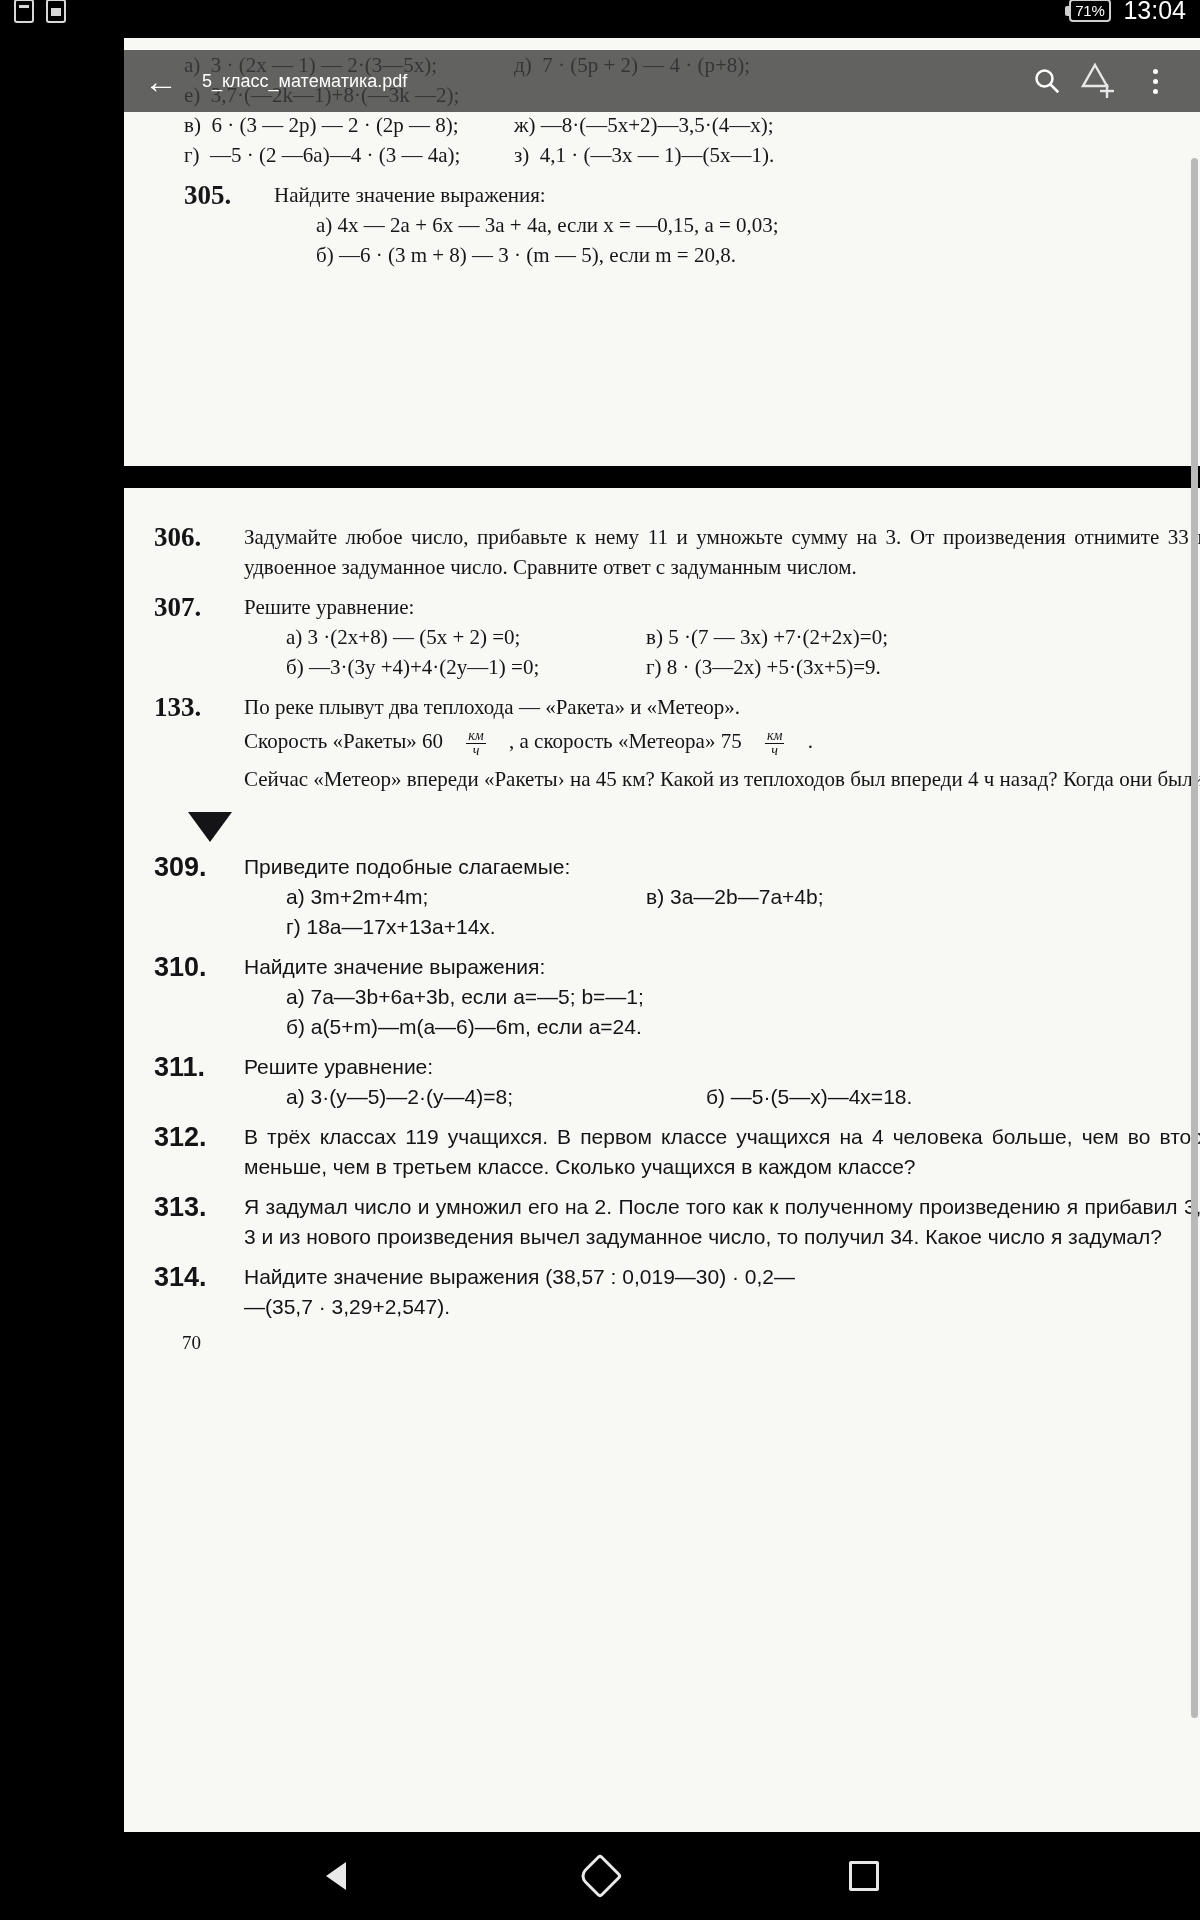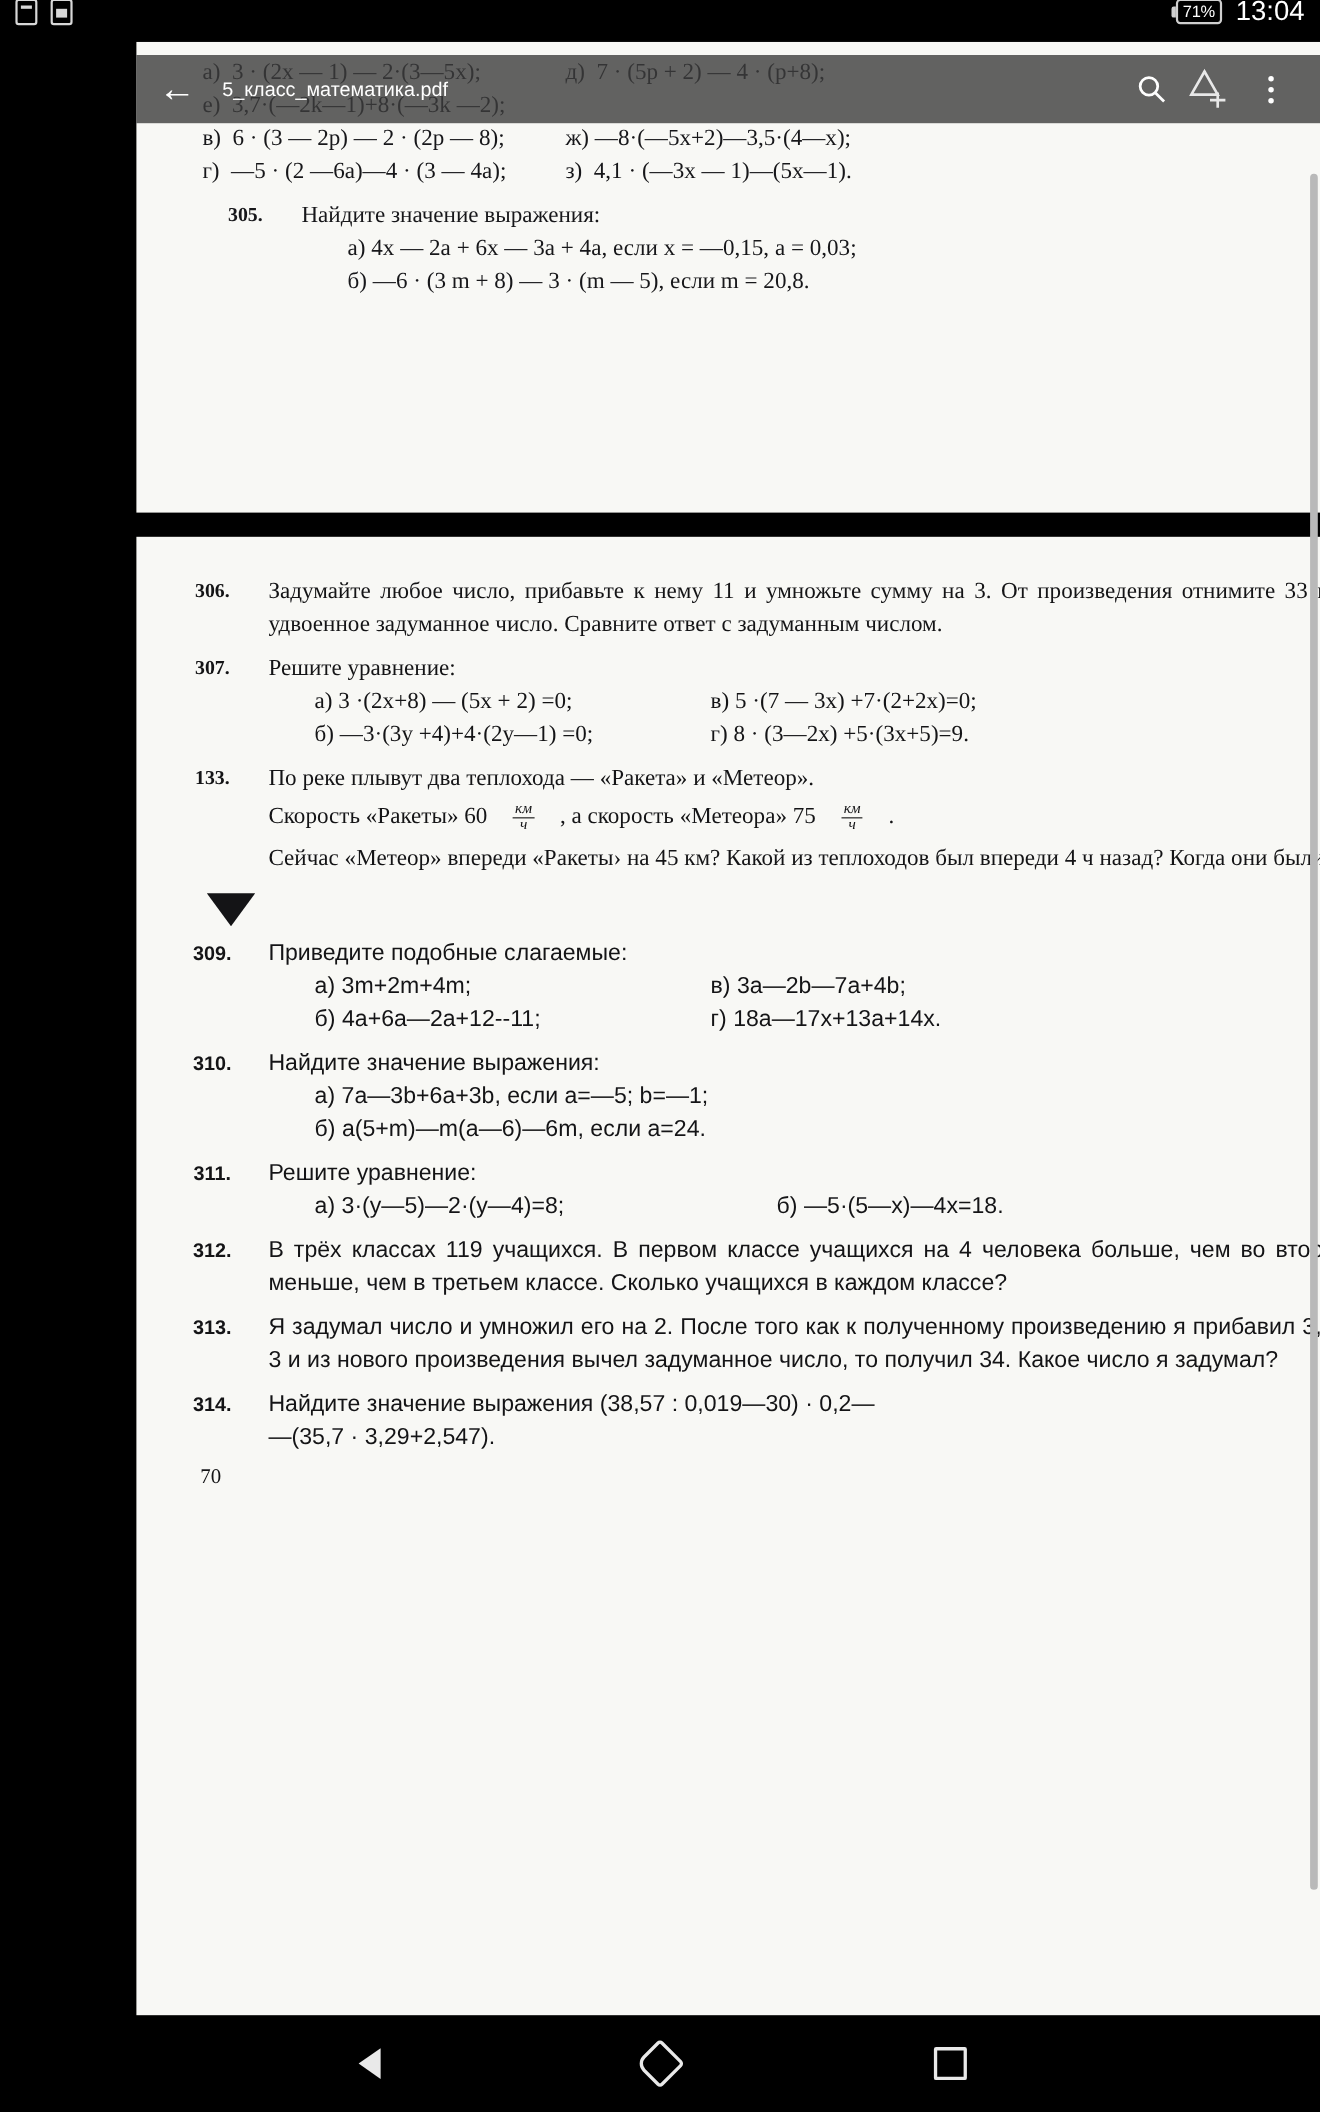--- a/index.html
+++ b/index.html
@@ -112,25 +112,25 @@
   .ex-col { }
   .ex-col.c1 { width: 330px; }
 
   .item {
     display: flex;
     align-items: flex-start;
     margin-top: 10px;
   }
   .item .num {
     width: 78px;
-    text-align: center;
+    text-align: left;
     padding-right: 12px;
     font-weight: bold;
     flex: none;
-    font-size: 18px;
+    font-size: 27px;
     line-height: 30px;
   }
   .item .body {
     flex: 1;
     font-size: 21px;
     line-height: 30px;
   }
   .sub {
     padding-left: 42px;
   }
@@ -373,21 +373,20 @@
 
       <div class="item sans">
         <div class="num">309.</div>
         <div class="body">
           <div>Приведите подобные слагаемые:</div>
           <div class="two-col sub">
             <span class="a">а) 3m+2m+4m;</span>
             <span>в) 3a—2b—7a+4b;</span>
           </div>
           <div class="two-col sub">
-            <span class="a">б) 4a+6a—2a+12--11;</span>
             <span>г) 18a—17x+13a+14x.</span>
           </div>
         </div>
       </div>
 
       <div class="item sans">
         <div class="num">310.</div>
         <div class="body">
           <div>Найдите значение выражения:</div>
           <div class="sub">а) 7a—3b+6a+3b, если a=—5; b=—1;</div>

